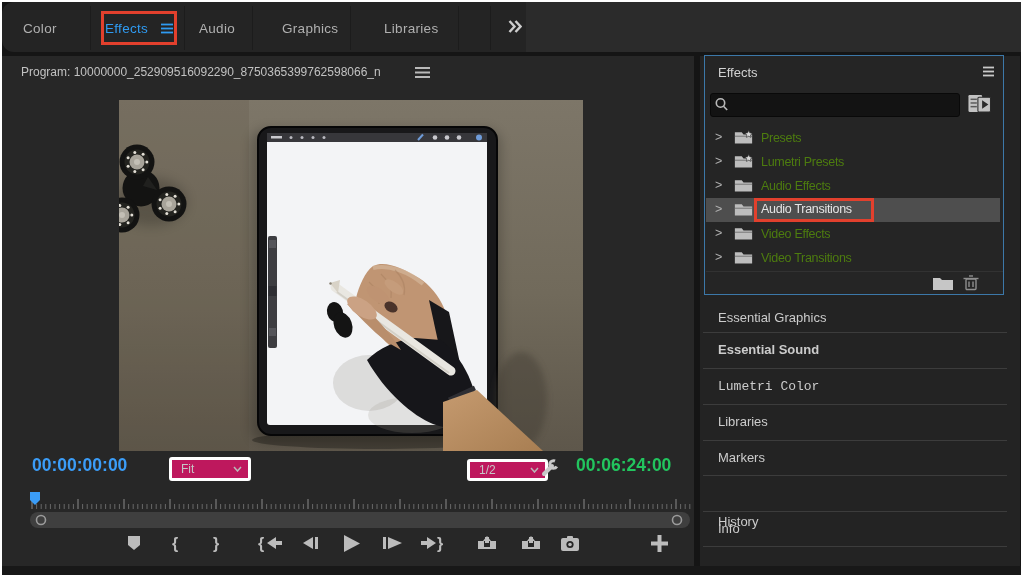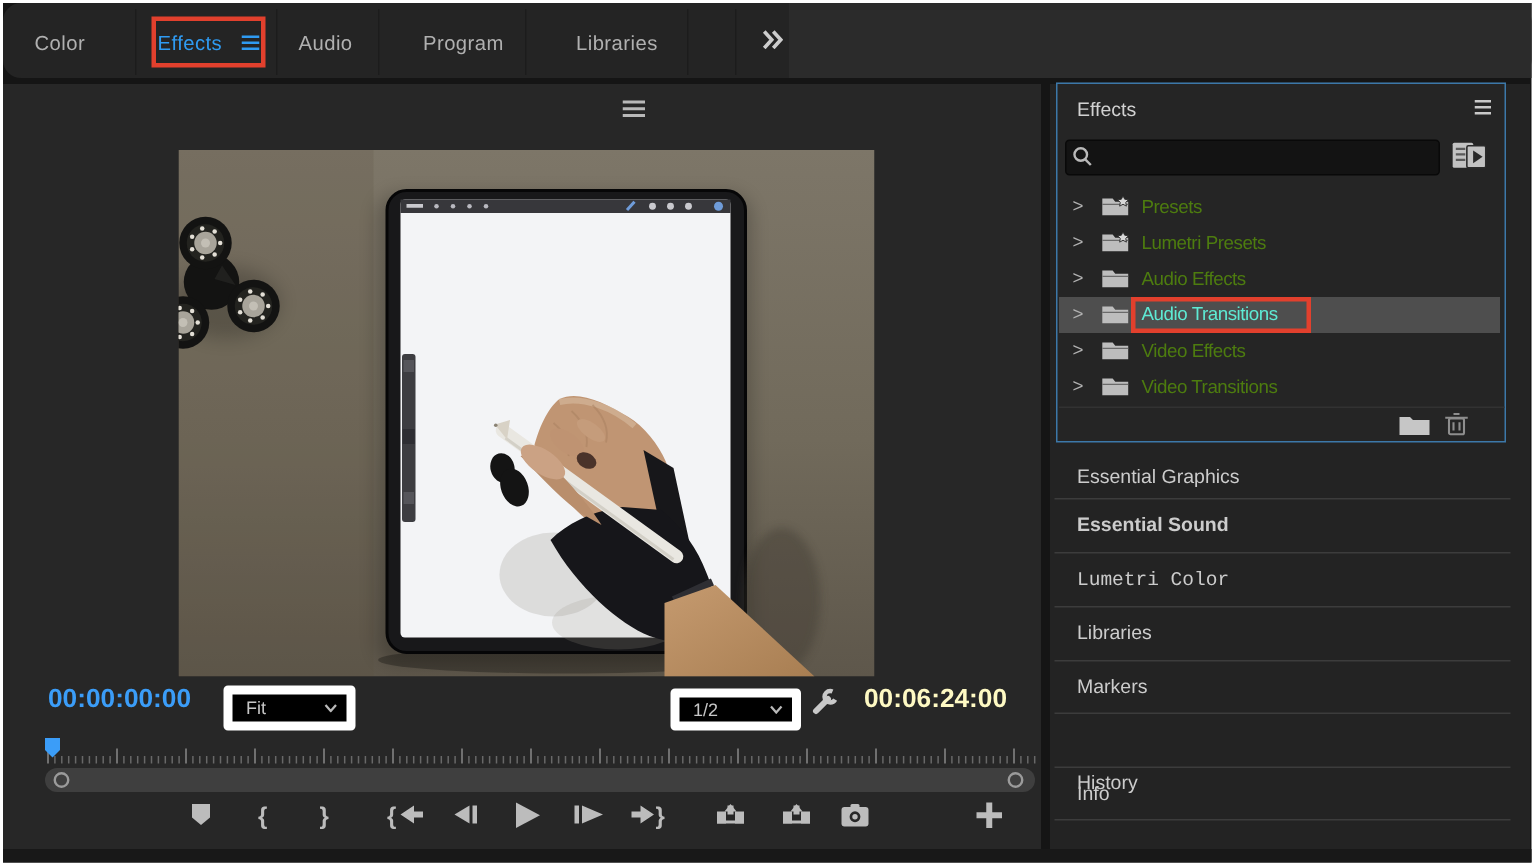--- a/index.html
+++ b/index.html
@@ -1,22 +1,22 @@
 <!DOCTYPE html>
 <html><head>
 <meta charset="utf-8">
 <style>
   html,body{margin:0;padding:0;background:#fff;}
   #page{position:relative;width:1024px;height:578px;background:#fff;overflow:hidden;
         font-family:"Liberation Sans",sans-serif;}
   .abs{position:absolute;}
   .tab{position:absolute;top:18.5px;font-size:13.5px;letter-spacing:.3px;color:#b0b0b0;}
   .vline{position:absolute;top:4px;height:44px;width:1px;background:#1c1c1c;}
-  .ddl{position:absolute;background:#000000;border:6px solid #ffffff;border-radius:3px;
-       color:#c6c6c6;font-size:12px;}
+  .ddl{position:absolute;background:#be185d;border:3px solid #ffffff;border-radius:3px;
+       color:#c6c6c6;font-size:12px;margin-left:20px;}
   .hdrrow{position:absolute;left:700px;width:320px;height:1px;background:#3c3c3c;}
   .hdrlbl{position:absolute;left:718px;font-size:13px;color:#cccccc;}
   .trow{position:absolute;left:706px;width:298px;height:24px;}
   .tchev{position:absolute;left:9px;top:4px;color:#b2b2b2;font-size:12.5px;}
   .tlbl{position:absolute;left:55px;top:4.5px;font-size:12.5px;letter-spacing:-0.3px;color:#4d7c0f;}
 </style>
 </head>
 <body>
 <div id="page">
 
@@ -33,33 +33,34 @@
     <span class="tab" style="left:21px;">Color</span>
     <span class="tab" style="left:103px;color:#2f9bf2;">Effects</span>
     <svg class="abs" style="left:159px;top:21px;" width="12" height="11" viewBox="0 0 12 11">
       <g stroke="#2f9bf2" stroke-width="1.8">
           <line x1="0" y1="1.5" x2="12" y2="1.5"></line>
           <line x1="0" y1="5.5" x2="12" y2="5.5"></line>
           <line x1="0" y1="9.5" x2="12" y2="9.5"></line>
         </g>
     </svg>
     <span class="tab" style="left:197px;">Audio</span>
-    <span class="tab" style="left:280px;">Program</span>
+    <span class="tab" style="left:280px;">Graphics</span>
     <span class="tab" style="left:382px;">Libraries</span>
     <svg class="abs" style="left:506px;top:18px;" width="14" height="13" viewBox="0 0 14 13">
       <g stroke="#cdcdcd" stroke-width="2.4" fill="none">
           <path d="M 1.5,1 L 6.5,6.5 L 1.5,12"></path>
           <path d="M 7.5,1 L 12.5,6.5 L 7.5,12"></path>
         </g>
     </svg>
 
     <div class="abs" style="left:99px;top:9px;width:70px;height:28px;border:3px solid #e2402d;"></div>
   </div>
 
   <div class="abs" id="leftpanel" style="left:2px;top:56px;width:692px;height:510px;background:#272727;">
+    <div class="abs" style="left:19px;top:9px;font-size:12px;color:#c2c2c2;">Program: 10000000_252909516092290_8750365399762598066_n</div>
     <svg class="abs" style="left:413px;top:10px;" width="15" height="13" viewBox="0 0 15 13">
       <g stroke="#b9b9b9" stroke-width="2">
           <line x1="0" y1="2" x2="15" y2="2"></line>
           <line x1="0" y1="6.5" x2="15" y2="6.5"></line>
           <line x1="0" y1="11" x2="15" y2="11"></line>
         </g>
     </svg>
 
     <svg class="abs" style="left:117px;top:44px;" width="464" height="351" viewBox="0 0 464 351">
       <defs>
@@ -176,21 +177,21 @@
     <div class="ddl" style="left:445px;top:403px;width:75px;height:16px;">
       <span style="position:absolute;left:9px;top:1px;">1/2</span>
       <svg style="position:absolute;right:6px;top:5px;" width="9" height="6" viewBox="0 0 9 6">
           <path d="M 1,1 L 4.5,5 L 8,1" stroke="#b9b9b9" stroke-width="1.5" fill="none"></path>
         </svg>
     </div>
     <svg class="abs" style="left:538px;top:402px;" width="20" height="20" viewBox="0 0 20 20">
       <line x1="4" y1="16" x2="12" y2="8" stroke="#c9c9c9" stroke-width="4" stroke-linecap="round"></line>
       <circle cx="13.5" cy="6.5" r="3.8" fill="none" stroke="#c9c9c9" stroke-width="3" stroke-dasharray="17 7" stroke-dashoffset="-2"></circle>
     </svg>
-    <div class="abs" style="left:574px;top:399px;font-size:17.5px;font-weight:bold;letter-spacing:0px;color:#fef9c3;">00:06:24:00</div>
+    <div class="abs" style="left:574px;top:399px;font-size:17.5px;font-weight:bold;letter-spacing:0px;color:#22c55e;">00:06:24:00</div>
 
     <svg class="abs" style="left:18px;top:430px;" width="676" height="50" viewBox="0 0 676 50">
       <g id="ticks" stroke="#6f6f6f" stroke-width="1">
           <line x1="12.0" y1="13" x2="12.0" y2="23" stroke="#8a8a8a"></line>
           <line x1="16.6" y1="18" x2="16.6" y2="23" stroke="#686868"></line>
           <line x1="21.2" y1="18" x2="21.2" y2="23" stroke="#686868"></line>
           <line x1="25.8" y1="18" x2="25.8" y2="23" stroke="#686868"></line>
           <line x1="30.4" y1="18" x2="30.4" y2="23" stroke="#686868"></line>
           <line x1="35.0" y1="18" x2="35.0" y2="23" stroke="#686868"></line>
           <line x1="39.6" y1="18" x2="39.6" y2="23" stroke="#686868"></line>
@@ -447,21 +448,21 @@
           <line x1="1" y1="6.5" x2="21" y2="6.5" stroke="#6a6a6a" stroke-width="1"></line>
         </svg>
         <span class="tlbl">Audio Effects</span>
       </div>
       <div class="trow" style="top:198px;background:#4e4e4e;width:294px;">
         <span class="tchev">&gt;</span>
         <svg style="position:absolute;left:28px;top:4px;" width="19" height="15" viewBox="0 0 22 16">
           <path d="M 1,2 L 9,2 L 11,4.5 L 21,4.5 L 21,15 L 1,15 Z" fill="#bdbdbd"></path>
           <line x1="1" y1="6.5" x2="21" y2="6.5" stroke="#6a6a6a" stroke-width="1"></line>
         </svg>
-        <span class="tlbl" style="left:55px;top:4px;color:#5eead4;">Audio Transitions</span>
+        <span class="tlbl" style="left:55px;top:4px;color:#e5e5e5;">Audio Transitions</span>
       </div>
       <div class="trow" style="top:222px;">
         <span class="tchev">&gt;</span>
         <svg style="position:absolute;left:28px;top:4px;" width="19" height="15" viewBox="0 0 22 16">
           <path d="M 1,2 L 9,2 L 11,4.5 L 21,4.5 L 21,15 L 1,15 Z" fill="#bdbdbd"></path>
           <line x1="1" y1="6.5" x2="21" y2="6.5" stroke="#6a6a6a" stroke-width="1"></line>
         </svg>
         <span class="tlbl">Video Effects</span>
       </div>
       <div class="trow" style="top:246px;">

